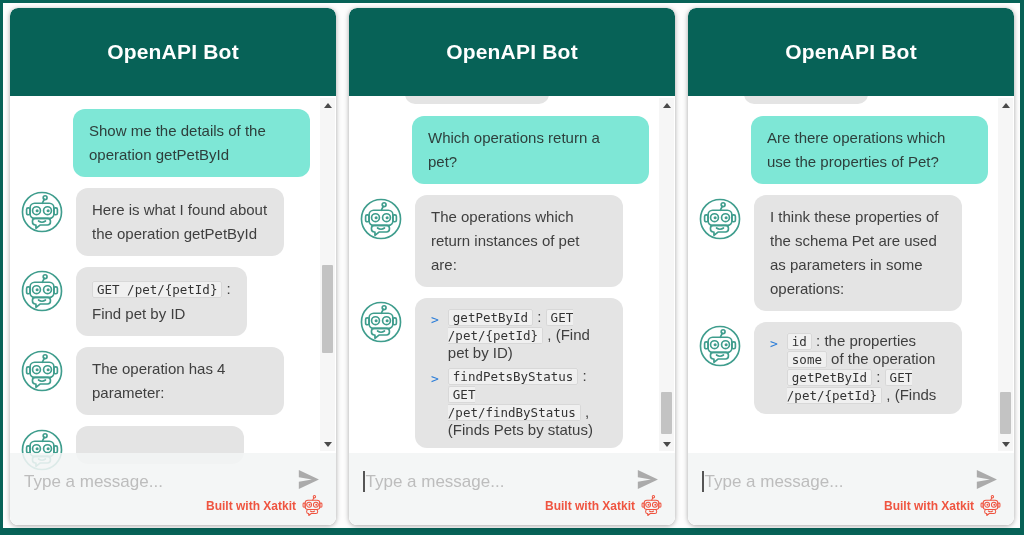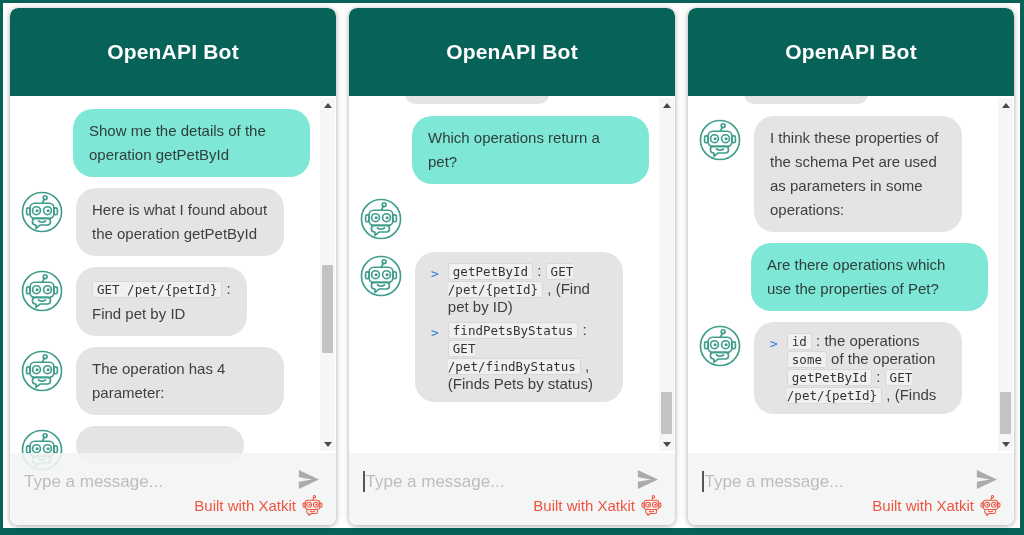--- a/index.html
+++ b/index.html
@@ -10,21 +10,21 @@
   .panel{flex:1 1 0;position:relative;background:#fff;border-radius:8px;
          box-shadow:0 1px 5px rgba(0,0,0,.35);overflow:hidden}
   .panel-header{position:absolute;top:0;left:0;right:0;height:88px;background:var(--teal,#076257);
          border-radius:8px 8px 0 0;display:flex;align-items:center;justify-content:center;z-index:3}
   .panel-title{margin:0;color:#fff;font-size:21px;font-weight:700;letter-spacing:.2px}
   .messages{position:absolute;top:88px;left:0;right:0;bottom:0;overflow:hidden;background:#fff}
   .messages > .row:first-child{margin-top:13px}
   .row{display:flex;margin:0 26px 11px 10px}
   .row.user{justify-content:flex-end;margin-left:46px}
   .row.bot{align-items:flex-start;gap:12px;margin-right:52px}
-  .bubble{border-radius:20px;padding:10px 16px;font-size:15px;line-height:24px;color:#3f3f3f;
+  .bubble{border-radius:12px;padding:10px 16px;font-size:15px;line-height:24px;color:#3f3f3f;
           word-wrap:break-word}
   .bot-bubble{background:var(--botbubble,#e4e4e4);max-width:212px}
   .user-bubble{background:var(--userbubble,#7ee7d6);max-width:205px;color:#2e3f3c}
   .row.cutoff-bottom .bubble{width:168px;height:38px;padding:0}
   .partial-bubble{margin:-12px 0 12px 56px;height:20px;border-radius:12px;
           background:var(--botbubble,#e4e4e4)}
   .txt{white-space:pre-wrap}
   .code{font-family:"DejaVu Sans Mono",monospace;font-size:12.5px;background:#f0f0f0;
         border:1px solid #d8d8d8;border-radius:2px;padding:0 4px;color:#333}
   .list{display:flex;flex-direction:column;gap:6px}
@@ -47,21 +47,21 @@
   .scroll-thumb{position:absolute;left:2px;width:11px;background:#c3c3c3;border-radius:1px;cursor:pointer}
   .panel-footer{position:absolute;left:0;right:0;bottom:0;height:72px;z-index:4;
         background:rgba(242,245,245,.88);border-radius:0 0 8px 8px}
   .input-row{display:flex;align-items:center;padding:13px 14px 0 14px}
   .message-input{flex:1;display:flex;align-items:flex-end;cursor:text;min-height:24px}
   .caret{display:none;width:1.5px;height:21px;background:#555;margin-right:1px}
   .caret.visible{display:inline-block}
   .placeholder{color:#bdbdbd;font-size:17px}
   .send-btn{background:none;border:none;padding:0;width:27px;height:27px;color:#ababab;cursor:pointer}
   .brand-row{position:absolute;right:10px;bottom:6px;display:flex;align-items:center;gap:3px;cursor:pointer}
-  .brand-label{color:var(--red,#ef5440);font-size:15px;font-weight:400}
+  .brand-label{color:var(--red,#ef5440);font-size:12px;font-weight:700}
   .brand-logo{width:27px;height:27px;color:var(--red,#ef5440)}
 </style>
 </head>
 <body>
 
 <div class="app">
   <div class="inner">
       <section class="panel">
     <header class="panel-header">
       <h1 class="panel-title">OpenAPI Bot</h1>
@@ -204,20 +204,21 @@
                 <rect class="s" x="7.2" y="19.5" width="3.8" height="7.5" rx="1.7"></rect>
                 <rect class="s" x="37" y="19.5" width="3.8" height="7.5" rx="1.7"></rect>
                 <circle class="s" cx="18" cy="22.6" r="4.3"></circle>
                 <circle class="s" cx="30" cy="22.6" r="4.3"></circle>
                 <circle class="f" cx="18.7" cy="22.6" r="1.7"></circle>
                 <circle class="f" cx="30.7" cy="22.6" r="1.7"></circle>
                 <path class="s" d="M18 31 h12 a3.2 3.2 0 0 1 3.2 3.2 v0.8 a3.2 3.2 0 0 1 -3.2 3.2 h-8.2 l-4.4 3.6 v-3.6 h-0.6 a3.2 3.2 0 0 1 -3.2 -3.2 v-0.8 a3.2 3.2 0 0 1 3.2 -3.2 z"></path>
                 <path class="s" d="M20.2 33.8 q3.8 2.8 7.6 0"></path>
               </svg>
             </span>
+            <div class="bubble bot-bubble"><span class="txt">The operations which return instances of pet are:</span></div>
           </div>
           <div class="row bot">
             <span class="avatar">
               <svg viewBox="0 0 48 48">
                 <circle class="s" cx="24" cy="24" r="21.3"></circle>
                 <path class="s" d="M24.5 14.5 C25 12.3 26 11.3 26.6 10.1"></path>
                 <circle class="s" cx="27.4" cy="8.4" r="2.1"></circle>
                 <rect class="s" x="11" y="14.5" width="26" height="16.5" rx="5"></rect>
                 <rect class="s" x="7.2" y="19.5" width="3.8" height="7.5" rx="1.7"></rect>
                 <rect class="s" x="37" y="19.5" width="3.8" height="7.5" rx="1.7"></rect>
@@ -279,41 +280,41 @@
             </span>
       </div>
     </footer>
   </section>
       <section class="panel">
     <header class="panel-header">
       <h1 class="panel-title">OpenAPI Bot</h1>
     </header>
     <div class="messages">
       <div class="partial-bubble" style="width: 124px;"></div>
-          <div class="row bot">
-            <span class="avatar">
-              <svg viewBox="0 0 48 48">
-                <circle class="s" cx="24" cy="24" r="21.3"></circle>
-                <path class="s" d="M24.5 14.5 C25 12.3 26 11.3 26.6 10.1"></path>
-                <circle class="s" cx="27.4" cy="8.4" r="2.1"></circle>
-                <rect class="s" x="11" y="14.5" width="26" height="16.5" rx="5"></rect>
-                <rect class="s" x="7.2" y="19.5" width="3.8" height="7.5" rx="1.7"></rect>
-                <rect class="s" x="37" y="19.5" width="3.8" height="7.5" rx="1.7"></rect>
-                <circle class="s" cx="18" cy="22.6" r="4.3"></circle>
-                <circle class="s" cx="30" cy="22.6" r="4.3"></circle>
-                <circle class="f" cx="18.7" cy="22.6" r="1.7"></circle>
-                <circle class="f" cx="30.7" cy="22.6" r="1.7"></circle>
-                <path class="s" d="M18 31 h12 a3.2 3.2 0 0 1 3.2 3.2 v0.8 a3.2 3.2 0 0 1 -3.2 3.2 h-8.2 l-4.4 3.6 v-3.6 h-0.6 a3.2 3.2 0 0 1 -3.2 -3.2 v-0.8 a3.2 3.2 0 0 1 3.2 -3.2 z"></path>
-                <path class="s" d="M20.2 33.8 q3.8 2.8 7.6 0"></path>
-              </svg>
-            </span>
-            <div class="bubble bot-bubble"><span class="txt">I think these properties of the schema Pet are used as parameters in some operations:</span></div>
-          </div>
           <div class="row user">
             <div class="bubble user-bubble"><span class="txt">Are there operations which use the properties of Pet?</span></div>
+          </div>
+          <div class="row bot">
+            <span class="avatar">
+              <svg viewBox="0 0 48 48">
+                <circle class="s" cx="24" cy="24" r="21.3"></circle>
+                <path class="s" d="M24.5 14.5 C25 12.3 26 11.3 26.6 10.1"></path>
+                <circle class="s" cx="27.4" cy="8.4" r="2.1"></circle>
+                <rect class="s" x="11" y="14.5" width="26" height="16.5" rx="5"></rect>
+                <rect class="s" x="7.2" y="19.5" width="3.8" height="7.5" rx="1.7"></rect>
+                <rect class="s" x="37" y="19.5" width="3.8" height="7.5" rx="1.7"></rect>
+                <circle class="s" cx="18" cy="22.6" r="4.3"></circle>
+                <circle class="s" cx="30" cy="22.6" r="4.3"></circle>
+                <circle class="f" cx="18.7" cy="22.6" r="1.7"></circle>
+                <circle class="f" cx="30.7" cy="22.6" r="1.7"></circle>
+                <path class="s" d="M18 31 h12 a3.2 3.2 0 0 1 3.2 3.2 v0.8 a3.2 3.2 0 0 1 -3.2 3.2 h-8.2 l-4.4 3.6 v-3.6 h-0.6 a3.2 3.2 0 0 1 -3.2 -3.2 v-0.8 a3.2 3.2 0 0 1 3.2 -3.2 z"></path>
+                <path class="s" d="M20.2 33.8 q3.8 2.8 7.6 0"></path>
+              </svg>
+            </span>
+            <div class="bubble bot-bubble"><span class="txt">I think these properties of the schema Pet are used as parameters in some operations:</span></div>
           </div>
           <div class="row bot">
             <span class="avatar">
               <svg viewBox="0 0 48 48">
                 <circle class="s" cx="24" cy="24" r="21.3"></circle>
                 <path class="s" d="M24.5 14.5 C25 12.3 26 11.3 26.6 10.1"></path>
                 <circle class="s" cx="27.4" cy="8.4" r="2.1"></circle>
                 <rect class="s" x="11" y="14.5" width="26" height="16.5" rx="5"></rect>
                 <rect class="s" x="7.2" y="19.5" width="3.8" height="7.5" rx="1.7"></rect>
                 <rect class="s" x="37" y="19.5" width="3.8" height="7.5" rx="1.7"></rect>
@@ -322,21 +323,21 @@
                 <circle class="f" cx="18.7" cy="22.6" r="1.7"></circle>
                 <circle class="f" cx="30.7" cy="22.6" r="1.7"></circle>
                 <path class="s" d="M18 31 h12 a3.2 3.2 0 0 1 3.2 3.2 v0.8 a3.2 3.2 0 0 1 -3.2 3.2 h-8.2 l-4.4 3.6 v-3.6 h-0.6 a3.2 3.2 0 0 1 -3.2 -3.2 v-0.8 a3.2 3.2 0 0 1 3.2 -3.2 z"></path>
                 <path class="s" d="M20.2 33.8 q3.8 2.8 7.6 0"></path>
               </svg>
             </span>
             <div class="bubble bot-bubble">
               <div class="list">
                 <div class="li">
                   <span class="li-marker">&gt;</span>
-                  <div class="li-body"><span class="code">id</span><span class="txt"> : the operations </span><span class="code">some</span><span class="txt"> of the operation </span><span class="code">getPetById</span><span class="txt"> : </span><span class="code">GET /pet/{petId}</span><span class="txt"> , (Finds</span></div>
+                  <div class="li-body"><span class="code">id</span><span class="txt"> : the properties </span><span class="code">some</span><span class="txt"> of the operation </span><span class="code">getPetById</span><span class="txt"> : </span><span class="code">GET /pet/{petId}</span><span class="txt"> , (Finds</span></div>
                 </div>
               </div>
             </div>
           </div>
           <div class="scrollbar">
         <div class="scroll-btn up"></div>
         <div class="scroll-thumb" style="top: 293.5px; height: 42.25px;"></div>
         <div class="scroll-btn down"></div>
       </div>
     </div>

